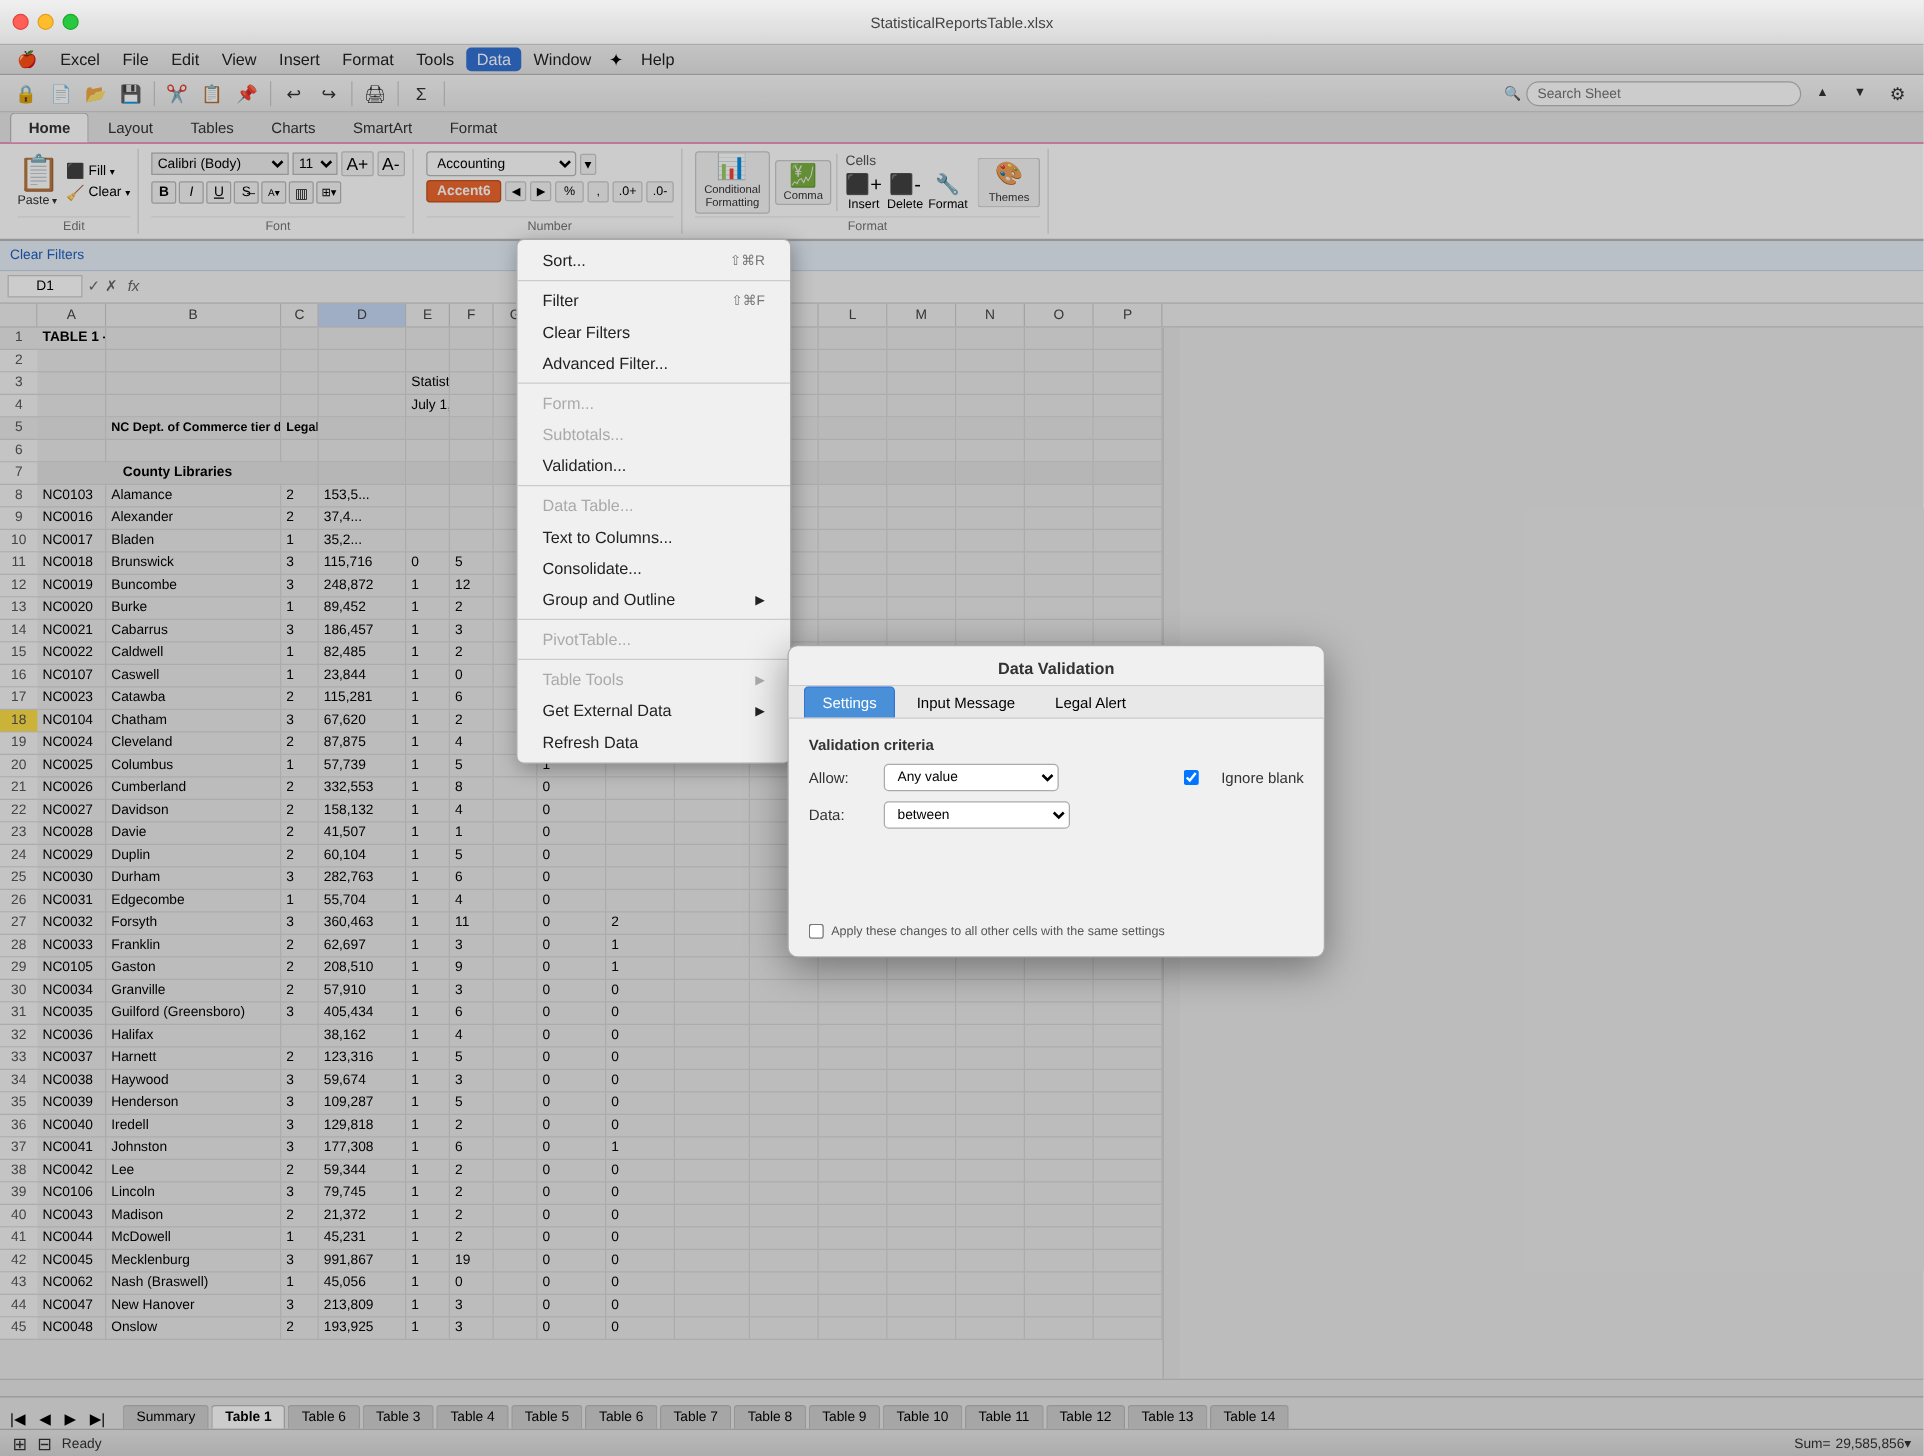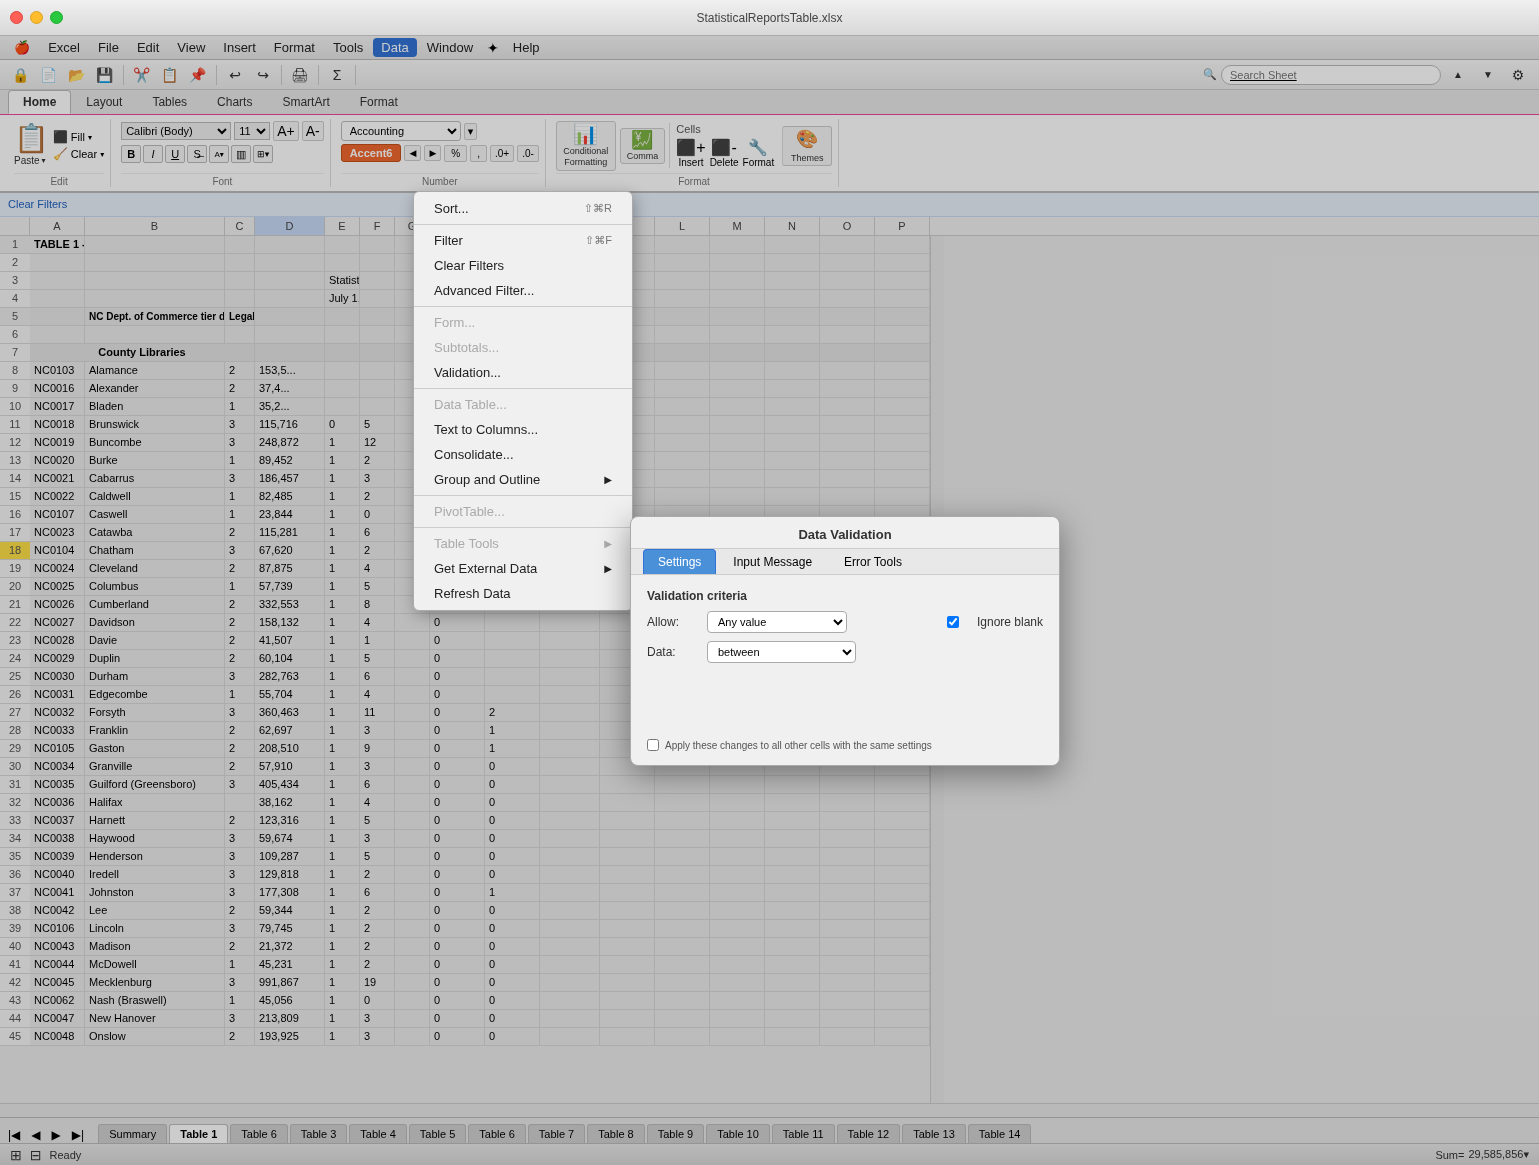--- a/index.html
+++ b/index.html
@@ -68,21 +68,20 @@
       font-weight: bold;
     }
     .search-input {
       flex: 1;
       height: 20px;
       border: 1px solid #aaa;
       border-radius: 10px;
       padding: 0 8px;
       font-size: 11px;
       background: white;
-      text-decoration: underline;
     }
 
     
     .formula-bar {
       background: #f5f5f5;
       height: 26px;
       display: flex;
       align-items: center;
       padding: 0 6px;
       border-bottom: 1px solid #ccc;
@@ -535,20 +534,29 @@
         </div>
       </div>
       <div class="rg-label">Format</div>
     </div>
   </div>
 
   <div style="background:#e8f0fa;height:24px;display:flex;align-items:center;padding:0 8px;border-bottom:1px solid #c8d8f0;gap:6px">
     <div style="font-size:11px;color:#2060c0;cursor:pointer">Clear Filters</div>
   </div>
 
+  <div class="formula-bar">
+    <input class="cell-ref" value="D1" style="">
+    <div class="formula-icons">
+      <span style="cursor:pointer">✓</span>
+      <span style="cursor:pointer">✗</span>
+      <span class="fx-label">fx</span>
+    </div>
+    <div style="flex:1;font-size:11px;color:#333;padding-left:4px"></div>
+  </div>
 
   <div style="display:flex;flex-direction:column;flex:1;overflow:hidden;position:relative">
 
     <div style="display:flex;background:#f0f0f0;border-bottom:1px solid #ccc;flex-shrink:0">
       <div style="width:30px;height:18px;border-right:1px solid #ccc;background:#f0f0f0"></div>
       <div style="width:55px;text-align:center;font-size:11px;color:#444;border-right:1px solid #ccc;height:18px;display:flex;align-items:center;justify-content:center;background:#f0f0f0">A</div>
       <div style="width:140px;text-align:center;font-size:11px;color:#444;border-right:1px solid #ccc;height:18px;display:flex;align-items:center;justify-content:center;background:#f0f0f0">B</div>
       <div style="width:30px;text-align:center;font-size:11px;color:#444;border-right:1px solid #ccc;height:18px;display:flex;align-items:center;justify-content:center;background:#f0f0f0">C</div>
       <div style="width:70px;text-align:center;font-size:11px;color:#444;border-right:1px solid #ccc;height:18px;display:flex;align-items:center;justify-content:center;background:#c7daf7">D</div>
       <div style="width:35px;text-align:center;font-size:11px;color:#444;border-right:1px solid #ccc;height:18px;display:flex;align-items:center;justify-content:center;background:#f0f0f0">E</div>
@@ -1520,21 +1528,21 @@
       <span>Refresh Data</span>
     </div>
   </div>
 
   <div class="modal-overlay"></div>
   <div class="dialog">
     <div class="dialog-title">Data Validation</div>
     <div class="dialog-tabs">
       <div class="dialog-tab active">Settings</div>
       <div class="dialog-tab">Input Message</div>
-      <div class="dialog-tab">Error Tools</div>
+      <div class="dialog-tab">Legal Alert</div>
     </div>
     <div class="dialog-body">
       <div class="dialog-section-label">Validation criteria</div>
       <div class="dialog-row">
         <div class="dialog-label">Allow:</div>
         <select class="dialog-select">
           <option>Any value</option>
           <option>Whole number</option>
           <option>Decimal</option>
           <option>List</option>

